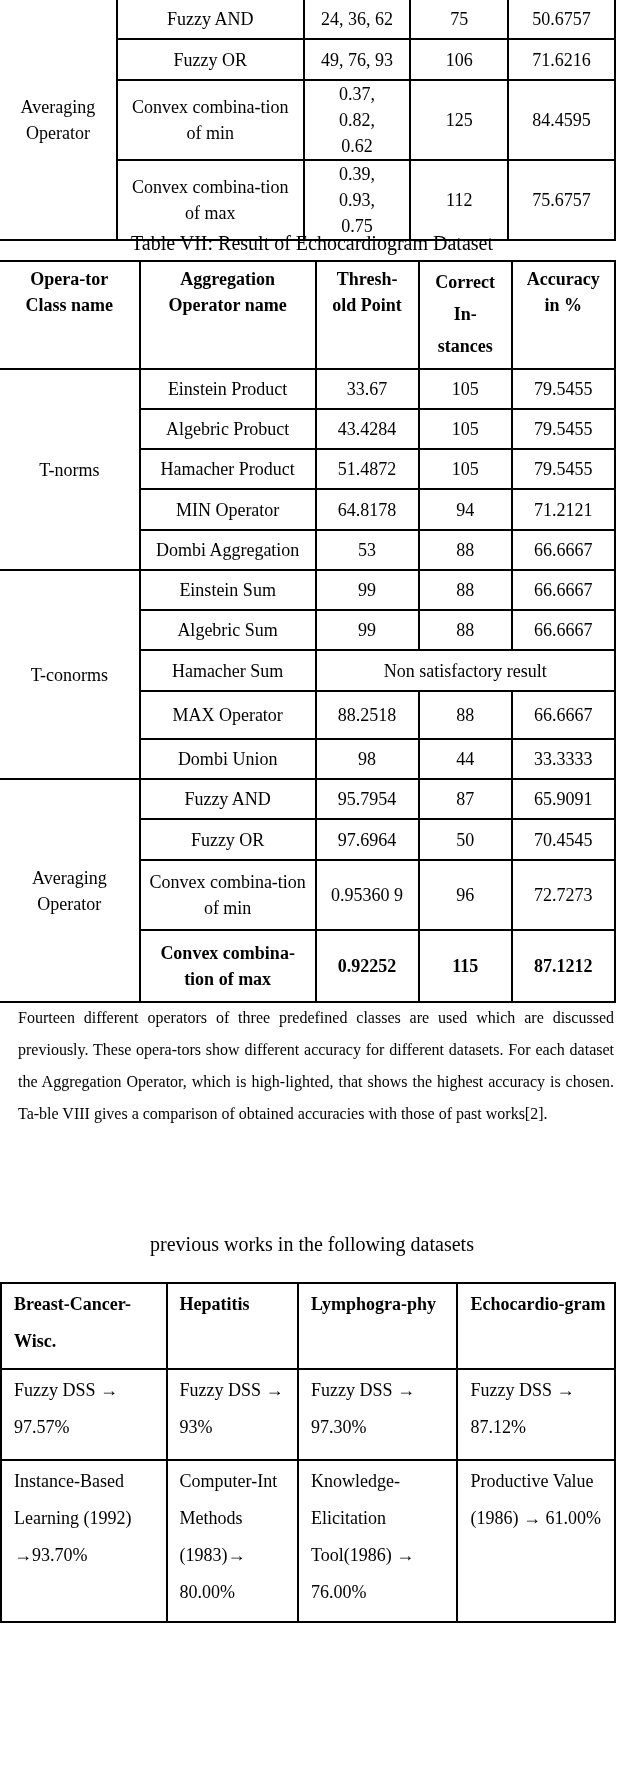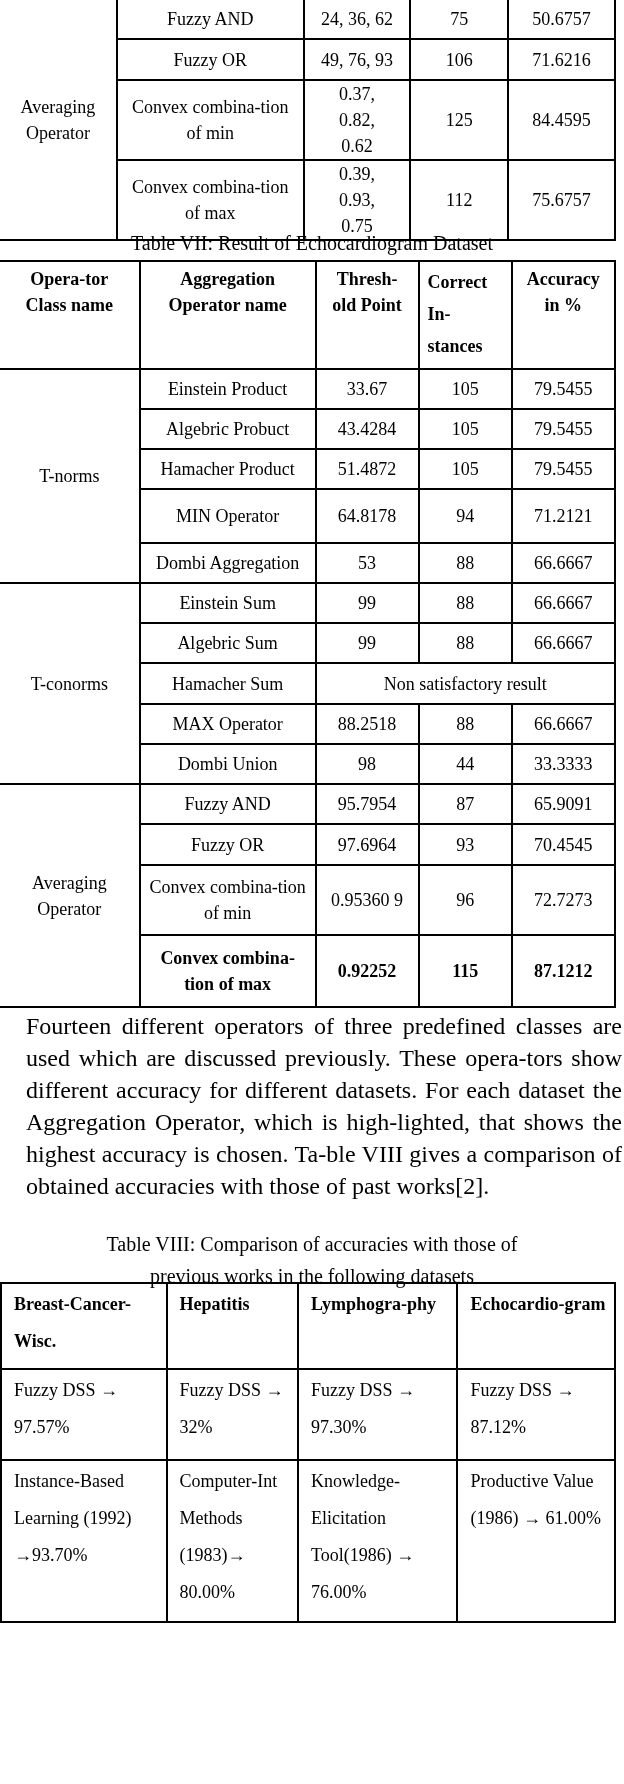--- a/index.html
+++ b/index.html
@@ -24,21 +24,21 @@
   .caption { position: absolute; left: 0; width: 624px; text-align: center; font-size: 20px; line-height: 26px; }
   #cap7 { top: 230px; }
 
   #tbl7 { top: 260px; width: 616px; border-radius: 25px; }
   #tbl7 td, #tbl7 th { font-size: 18px; line-height: 26px; }
   #tbl7 th { font-weight: bold; vertical-align: top; padding-top: 4px; }
   #tbl7 .first { border-left: none; }
 
   .para {
     position: absolute; left: 14px; width: 596px; top: 998px;
-    font-size: 24px; line-height: 32px; text-align: justify; margin: 12px;
+    font-size: 16px; line-height: 32px; text-align: justify; margin: 4px;
   }
   #cap8 { top: 1228px; line-height: 32px; }
 
   #tbl8 { top: 1282px; width: 616px; border-radius: 26px; }
   #tbl8 td { text-align: left; vertical-align: top; font-size: 18px; line-height: 37px; padding: 2px 6px 0 12px; }
   #tbl8 td.head { font-weight: bold; }
   #tbl8 .first { border-left: 2px solid #000; }
 </style>
 </head>
 <body>
@@ -88,21 +88,21 @@
       <col style="width:155px">
       <col style="width:90px">
       <col style="width:82px">
       <col style="width:86px">
     </colgroup>
   <tbody>
       <tr style="height:108px">
     <th class="first" style="padding:4px 14px 0">Opera-tor Class name</th>
     <th style="padding:4px 8px 0">Aggregation Operator name</th>
     <th style="padding:4px 14px 0">Thresh-old Point</th>
-    <th style="text-align:left;padding:4px 8px 0;line-height:32px">Correct In-stances</th>
+    <th style="text-align:center;padding:4px 8px 0;line-height:32px">Correct In-stances</th>
     <th style="padding:4px 8px 0">Accuracy in %</th>
   </tr>
 
   <tr style="height:40px">
     <td class="first" rowspan="5">T-norms</td>
     <td>Einstein Product</td>
     <td>33.67</td>
     <td>105</td>
     <td>79.5455</td>
   </tr>
@@ -111,21 +111,21 @@
     <td>43.4284</td>
     <td>105</td>
     <td>79.5455</td>
   </tr>
   <tr style="height:40px">
     <td>Hamacher Product</td>
     <td>51.4872</td>
     <td>105</td>
     <td>79.5455</td>
   </tr>
-  <tr style="height:54px">
+  <tr style="height:41px">
     <td>MIN Operator</td>
     <td>64.8178</td>
     <td>94</td>
     <td>71.2121</td>
   </tr>
   <tr style="height:40px">
     <td>Dombi Aggregation</td>
     <td>53</td>
     <td>88</td>
     <td>66.6667</td>
@@ -141,21 +141,21 @@
   <tr style="height:40px">
     <td>Algebric Sum</td>
     <td>99</td>
     <td>88</td>
     <td>66.6667</td>
   </tr>
   <tr style="height:41px">
     <td>Hamacher Sum</td>
     <td colspan="3">Non satisfactory result</td>
   </tr>
-  <tr style="height:40px">
+  <tr style="height:48px">
     <td>MAX Operator</td>
     <td>88.2518</td>
     <td>88</td>
     <td>66.6667</td>
   </tr>
   <tr style="height:40px">
     <td>Dombi Union</td>
     <td>98</td>
     <td>44</td>
     <td>33.3333</td>
@@ -164,62 +164,61 @@
   <tr style="height:40px">
     <td class="first" rowspan="4" style="padding:0 4px">Averaging Operator</td>
     <td>Fuzzy AND</td>
     <td>95.7954</td>
     <td>87</td>
     <td>65.9091</td>
   </tr>
   <tr style="height:41px">
     <td>Fuzzy OR</td>
     <td>97.6964</td>
-    <td>93</td>
+    <td>50</td>
     <td>70.4545</td>
   </tr>
   <tr style="height:70px">
     <td style="padding:0 8px">Convex combina-tion of min</td>
     <td style="padding:15px 12px">0.95360 9</td>
     <td>96</td>
     <td>72.7273</td>
   </tr>
   <tr style="height:72px" class="b">
     <td class="b" style="padding:0 8px">Convex combina-tion of max</td>
     <td class="b">0.92252</td>
     <td class="b">115</td>
     <td class="b">87.1212</td>
   </tr>
 </tbody>
   </table>
 
 <p class="para">Fourteen different operators of three predefined classes are used which are discussed previously. These opera-tors show different accuracy for different datasets. For each dataset the Aggregation Operator, which is high-lighted, that shows the highest accuracy is chosen. Ta-ble VIII gives a comparison of obtained accuracies with those of past works[2].</p>
 
 <div id="cap8" class="caption">
-  <div>Table VIII: Comparison of accuracies with those of</div>
   <div>previous works in the following datasets</div>
 </div>
 
 <table id="tbl8">
   <colgroup>
       <col style="width:165px">
       <col style="width:131px">
       <col style="width:159px">
       <col style="width:157px">
     </colgroup>
   <tbody>
       <tr style="height:86px">
     <td class="head first">Breast-Cancer-Wisc.</td>
     <td class="head">Hepatitis</td>
     <td class="head">Lymphogra-phy</td>
     <td class="head">Echocardio-gram</td>
   </tr>
   <tr style="height:91px">
     <td class="first">Fuzzy DSS → 97.57%</td>
-    <td>Fuzzy DSS → 32%</td>
+    <td>Fuzzy DSS → 93%</td>
     <td>Fuzzy DSS → 97.30%</td>
     <td>Fuzzy DSS → 87.12%</td>
   </tr>
   <tr style="height:162px">
     <td class="first">Instance-Based Learning (1992) →93.70%</td>
     <td>Computer-Int Methods (1983)→ 80.00%</td>
     <td>Knowledge-Elicitation Tool(1986) → 76.00%</td>
     <td>Productive Value (1986) → 61.00%</td>
   </tr>
 </tbody>

